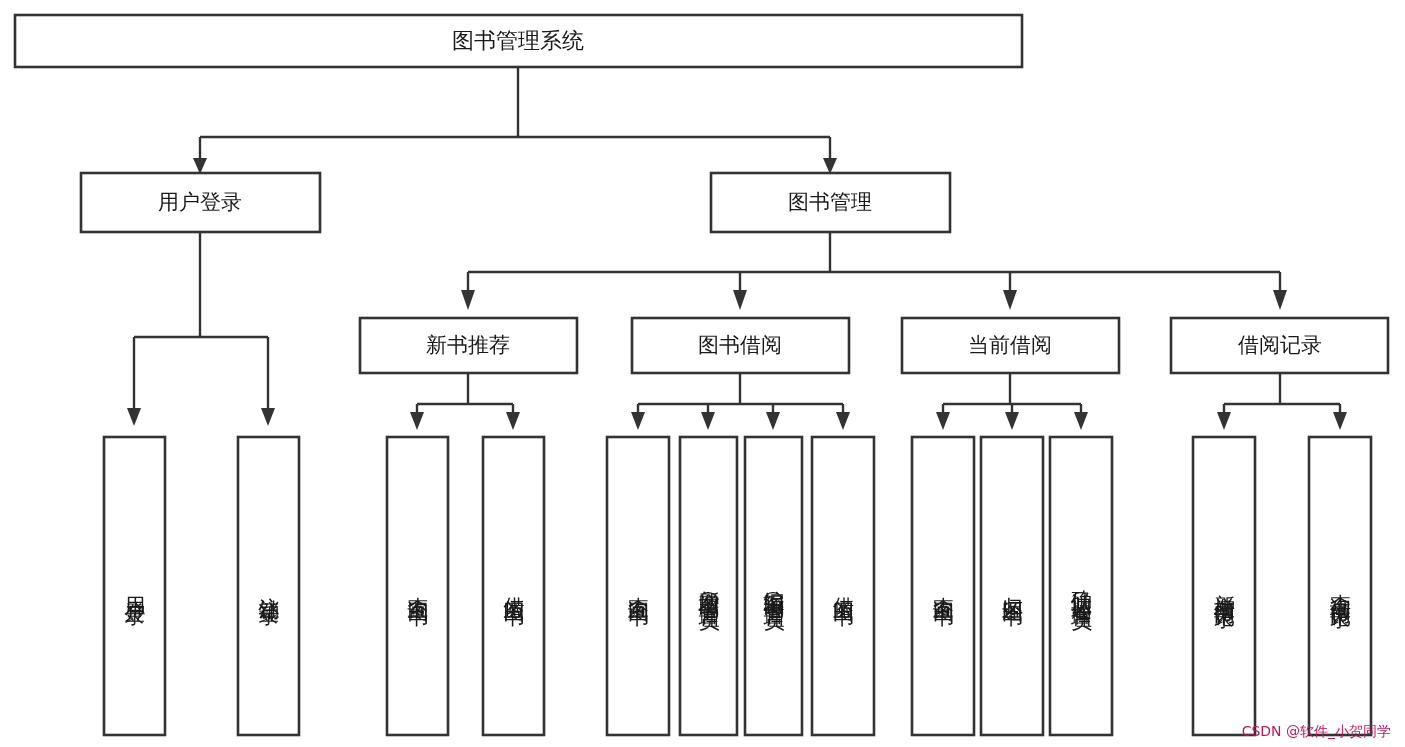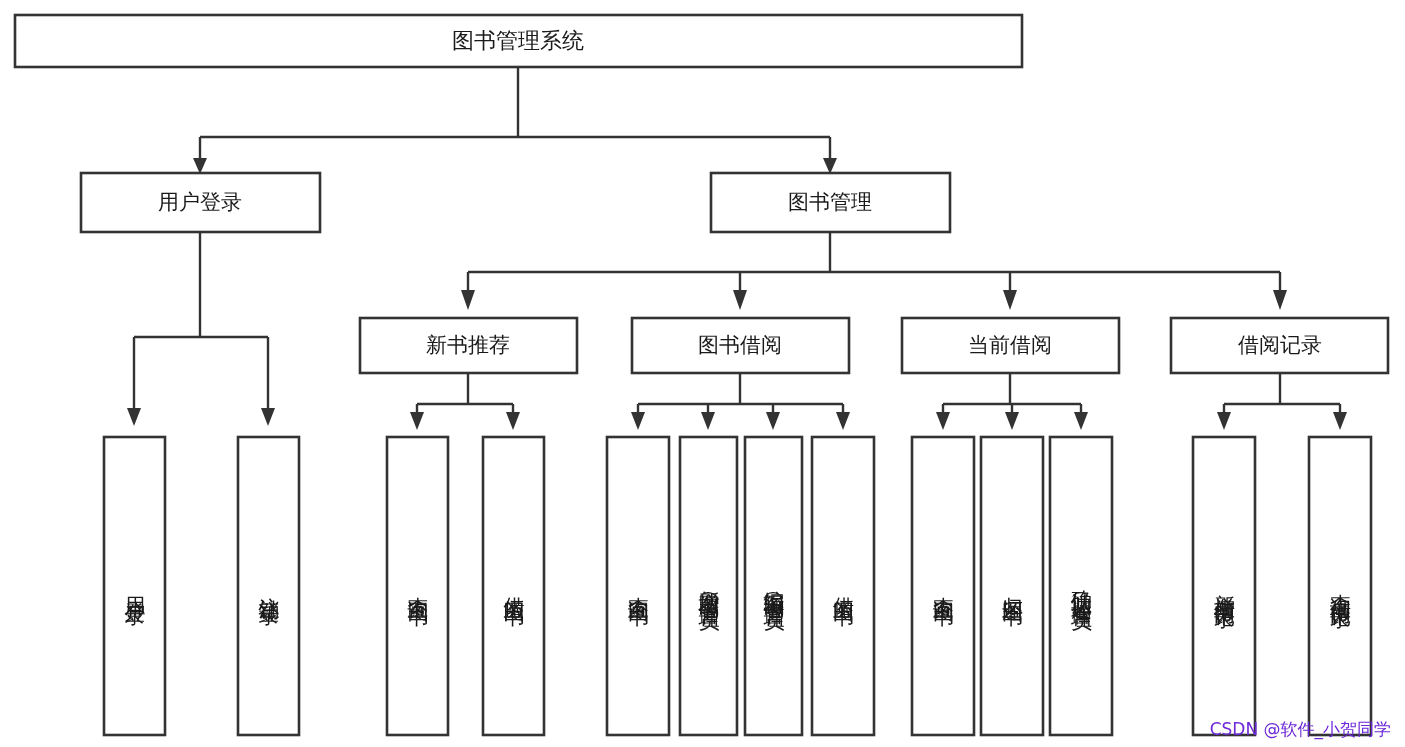--- a/index.html
+++ b/index.html
@@ -72,22 +72,22 @@
     line-height: 1.18;
     letter-spacing: 3px;
     color: #1a1a1a;
     white-space: nowrap;
   }
   .watermark {
     position: absolute;
     right: 14px;
     bottom: 6px;
     font-family: "DejaVu Sans", "Liberation Sans", sans-serif;
-    font-size: 17px;
-    color: #6d28d9;
+    font-size: 14px;
+    color: #be185d;
     white-space: nowrap;
     pointer-events: none;
   }
 </style>
 </head>
 <body>
 
 <div id="diagram-root">
 
   <svg id="flow-svg" viewBox="0 0 1405 747">

